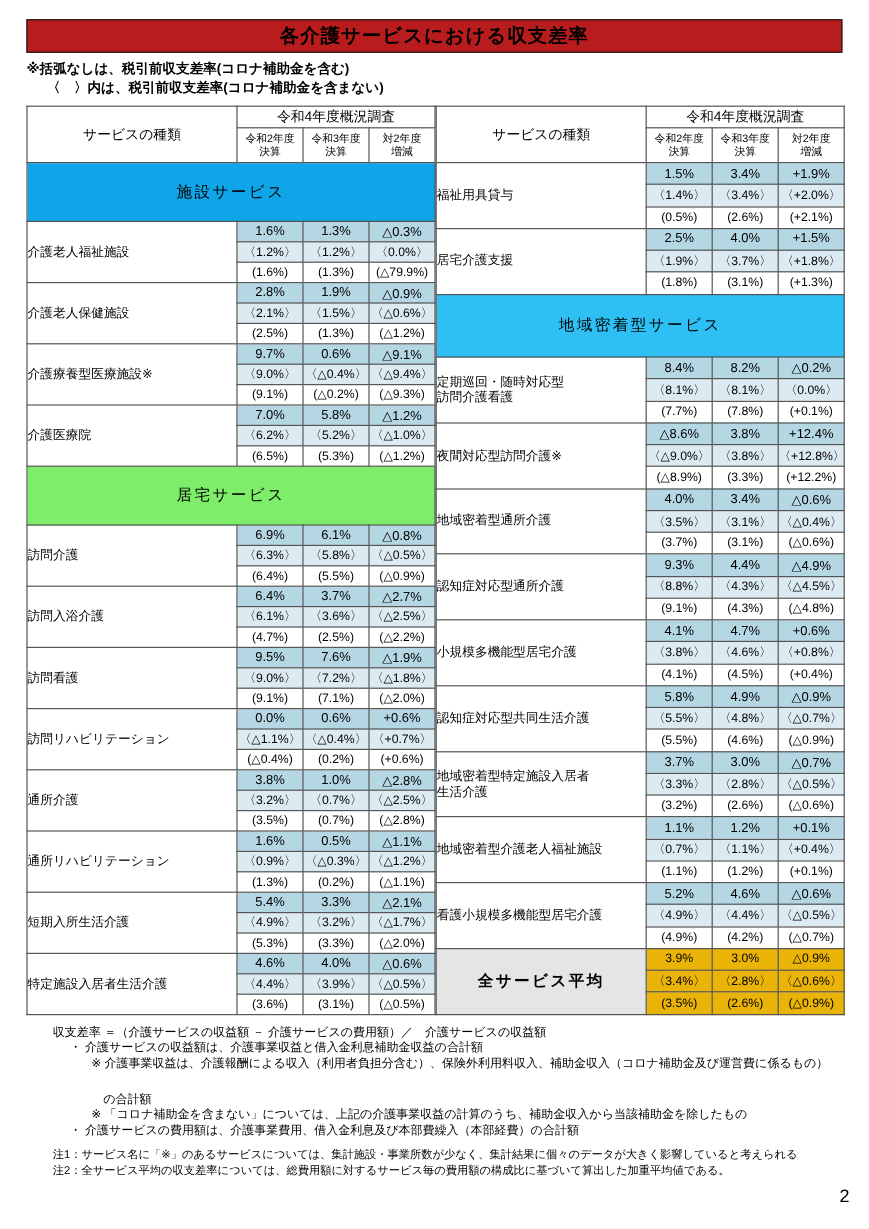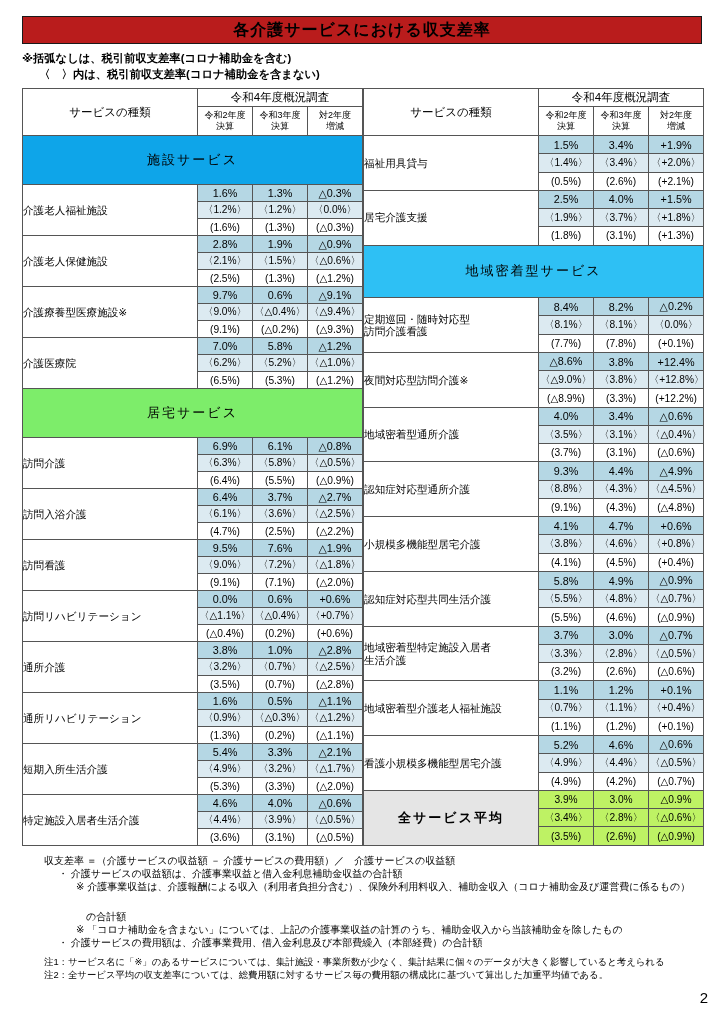--- a/index.html
+++ b/index.html
@@ -123,21 +123,21 @@
   tr.r3 td.num { background: #ffffff; }
 
   
   td.banner.orange {
     background: #e5e5e5;
     text-align: center;
     font-size: 13px;
     font-weight: bold;
     letter-spacing: 2px;
   }
-  tr.avg1 td.num, tr.avg2 td.num, tr.avg3 td.num { background: #bef264; }
+  tr.avg1 td.num, tr.avg2 td.num, tr.avg3 td.num { background: #eab308; }
 
   
   .footnotes {
     margin-top: 8px;
     font-size: 10px;
     line-height: 13.2px;
     padding-left: 22px;
   }
   .footnotes .f-l1 { }
   .footnotes .f-l2 { padding-left: 14px; }
@@ -213,21 +213,21 @@
             <td class="num">△0.3%</td>
           </tr>
           <tr class="r2">
             <td class="num">〈1.2%〉</td>
             <td class="num">〈1.2%〉</td>
             <td class="num">〈0.0%〉</td>
           </tr>
           <tr class="r3">
             <td class="num">(1.6%)</td>
             <td class="num">(1.3%)</td>
-            <td class="num">(△0.3%)</td>
+            <td class="num">(△79.9%)</td>
           </tr>
           <tr class="r1">
             <td class="svc" rowspan="3">介護老人保健施設</td>
             <td class="num">2.8%</td>
             <td class="num">1.9%</td>
             <td class="num">△0.9%</td>
           </tr>
           <tr class="r2">
             <td class="num">〈2.1%〉</td>
             <td class="num">〈1.5%〉</td>

